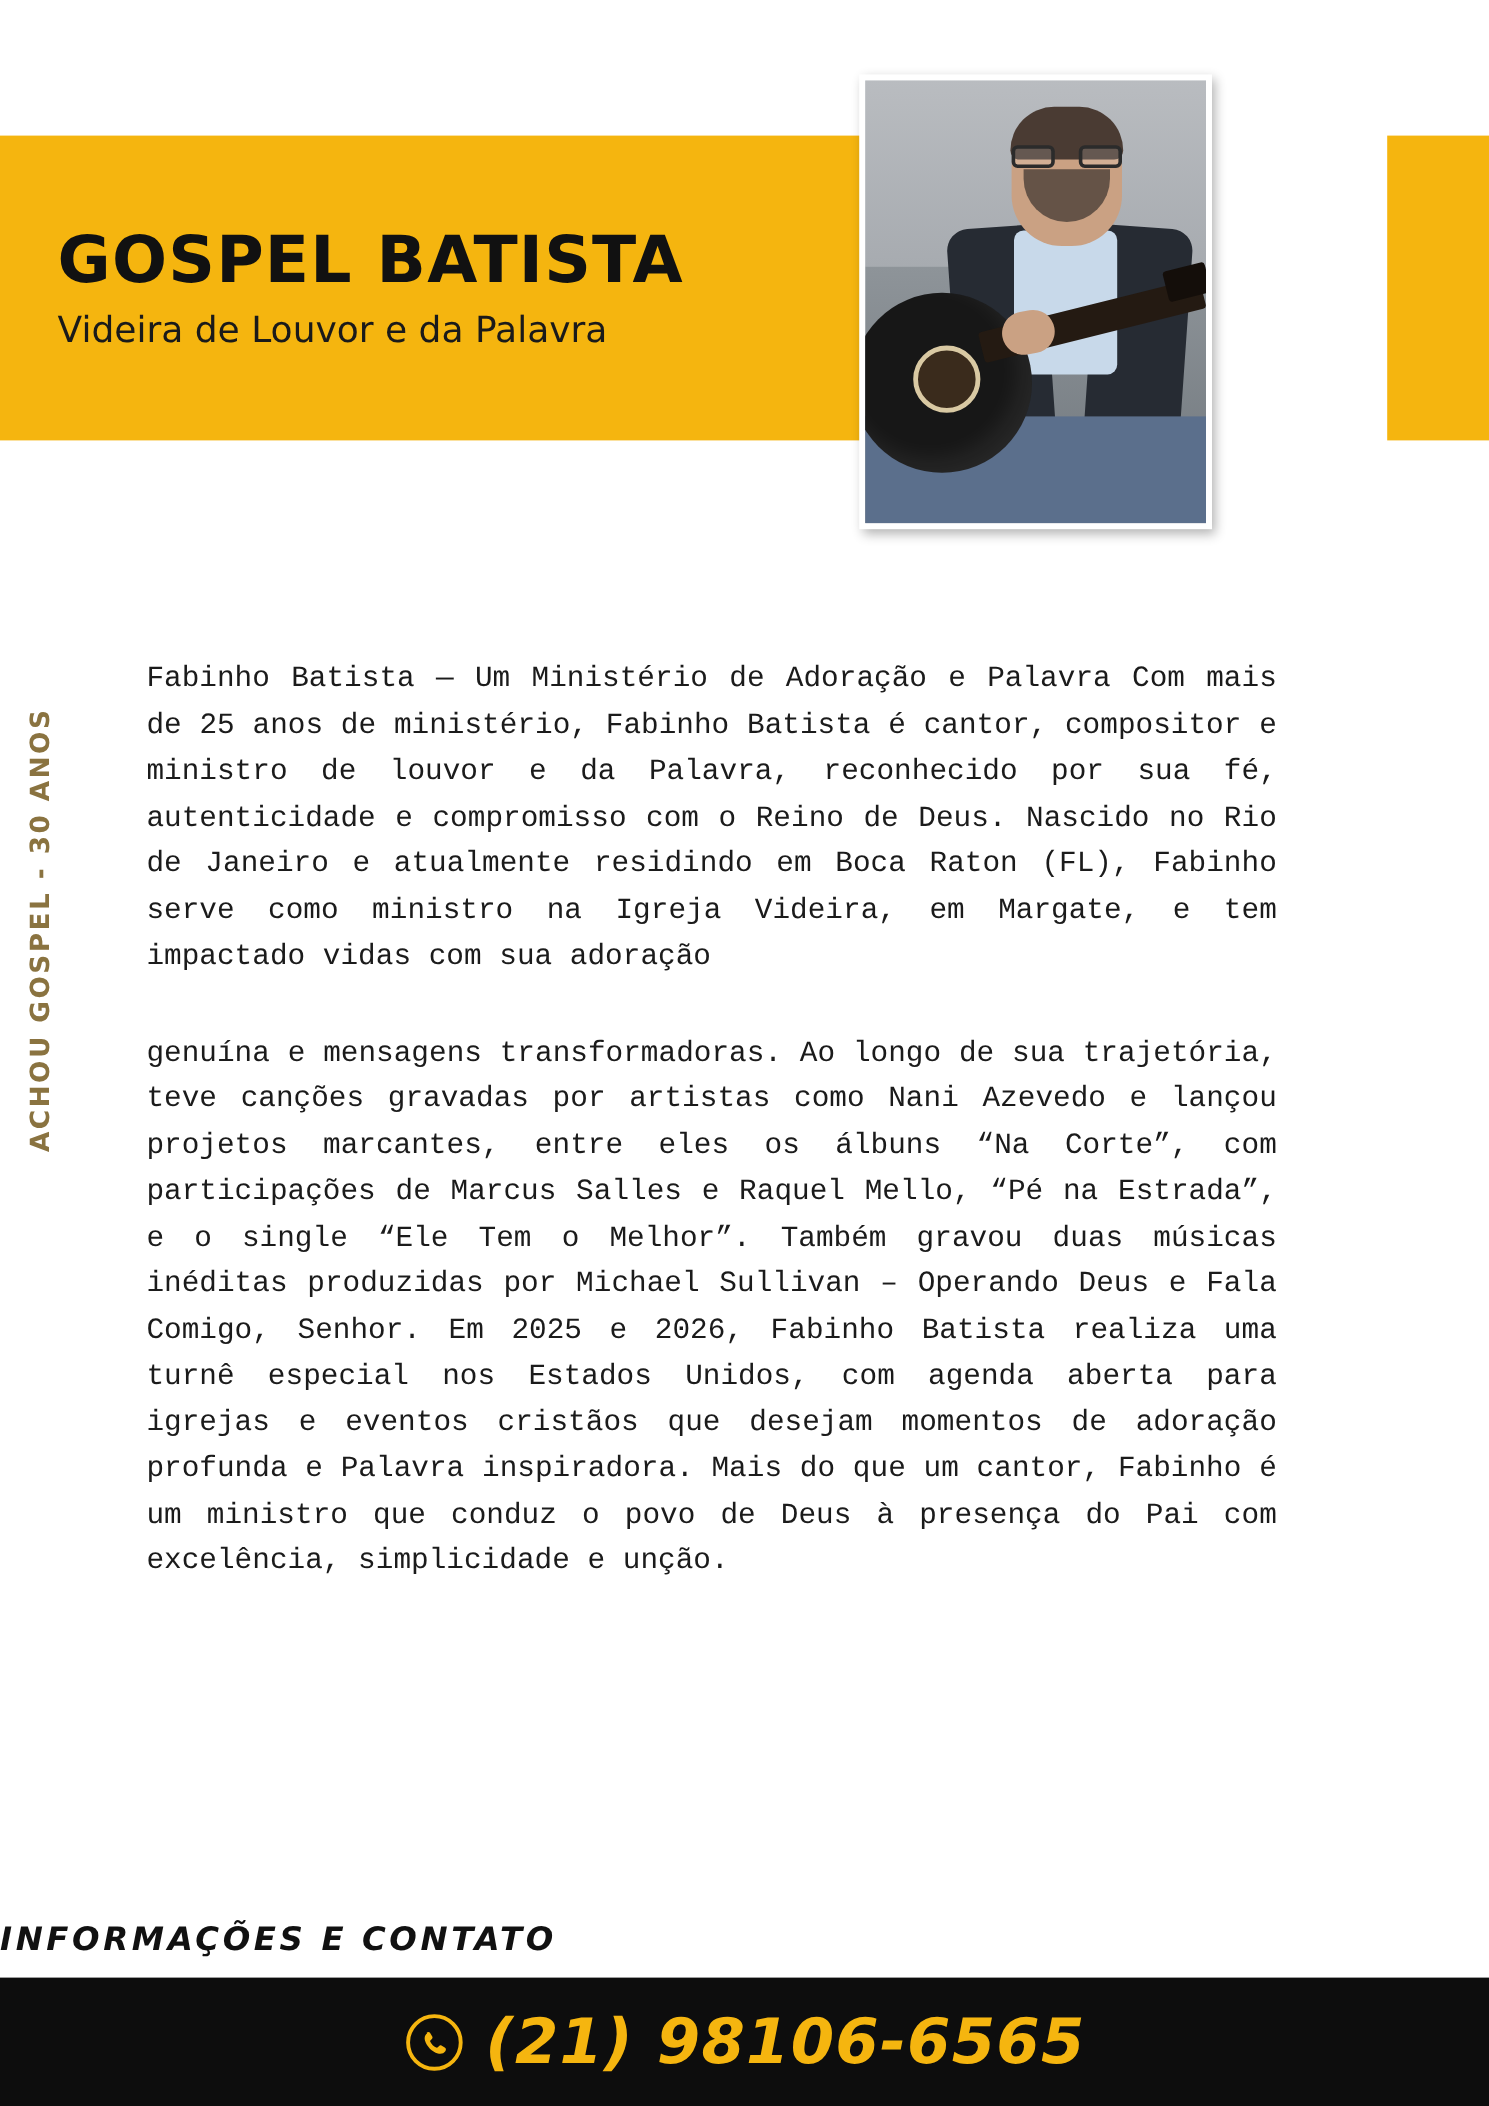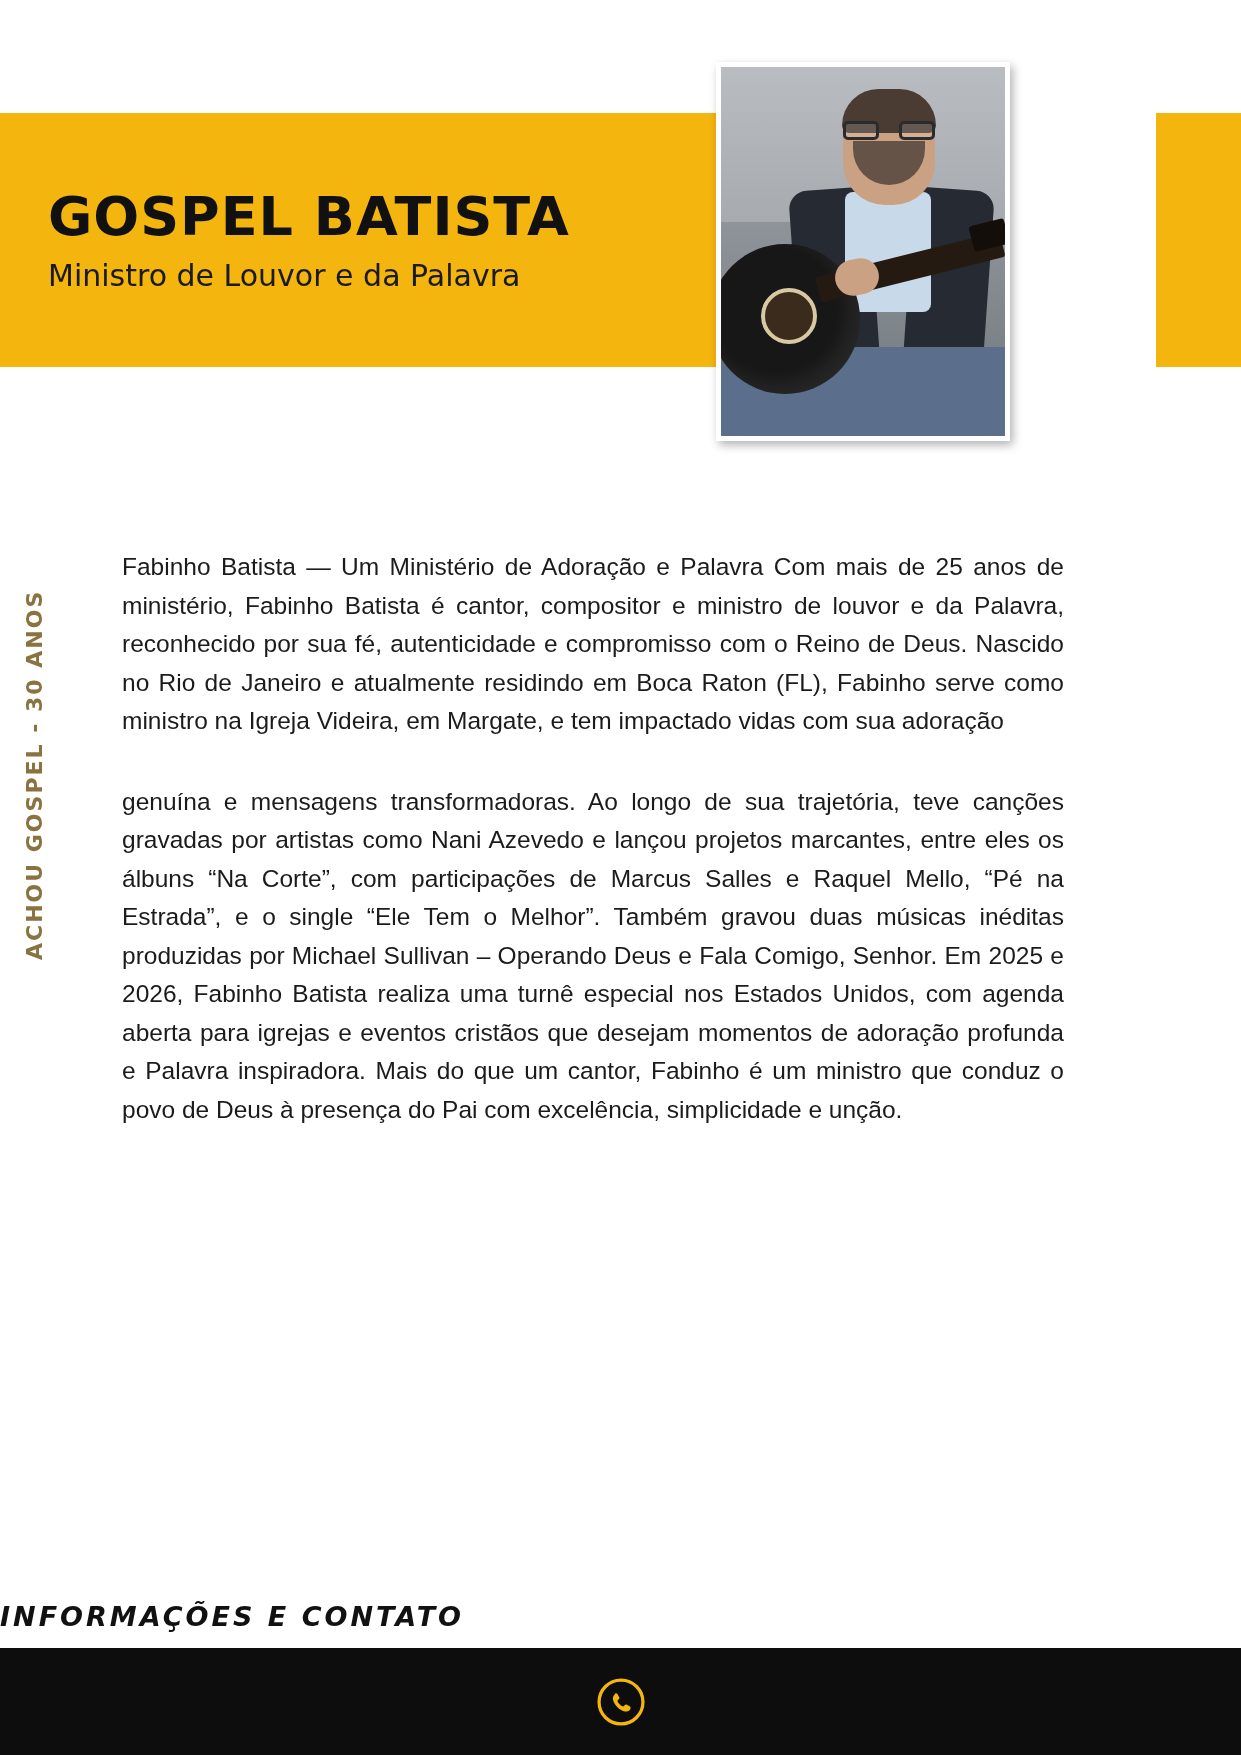--- a/index.html
+++ b/index.html
@@ -116,21 +116,21 @@
   .body-copy {
     position: absolute;
     left: 122px;
     top: 548px;
     width: 942px;
     font-size: 24.5px;
     line-height: 38.5px;
     color: #1b1b1b;
     text-align: justify;
     text-justify: inter-word;
-    font-family: Liberation Sans, sans-serif;
+    font-family: Liberation Mono, monospace;
   }
   .body-copy p { margin: 0; }
   .body-copy p + p { margin-top: 0; }
   .body-copy p:last-child { text-align: justify; margin-top: 42px; }
 
   
   .footer-heading {
     position: absolute;
     left: 0;
     right: 0;
@@ -174,21 +174,21 @@
     white-space: nowrap;
   }
 </style>
 </head>
 <body>
 
 <div class="header-band"></div>
 <div class="header-band-right"></div>
 
 <div class="header-title">GOSPEL BATISTA</div>
-<div class="header-subtitle">Ministro de Louvor e da Palavra</div>
+<div class="header-subtitle">Videira de Louvor e da Palavra</div>
 
 <div class="photo-frame">
   <div class="photo-inner">
     <div class="ph-bg-top"></div>
     <div class="ph-bg-bot"></div>
     <div class="ph-jacket-l"></div>
     <div class="ph-jacket-r"></div>
     <div class="ph-shirt"></div>
     <div class="ph-head"></div>
     <div class="ph-hair"></div>
@@ -211,14 +211,15 @@
 </div>
 
 <div class="footer-heading">INFORMAÇÕES E CONTATO</div>
 
 <div class="footer-bar">
   <div class="footer-phone-wrap">
     <svg class="wa-icon" viewBox="0 0 64 64" aria-hidden="true">
       <circle cx="32" cy="32" r="27" fill="none" stroke="#f5b50f" stroke-width="4"></circle>
       <path d="M24 22c1.5-1 3-0.8 3.8 0.6l2 3.4c0.5 0.9 0.3 1.7-0.4 2.4l-1.3 1.3c-0.5 0.5-0.6 1-0.3 1.6 1.3 2.6 3.4 4.7 6 6 0.6 0.3 1.2 0.2 1.7-0.3l1.3-1.3c0.7-0.7 1.5-0.9 2.4-0.4l3.4 2c1.4 0.8 1.6 2.3 0.6 3.8-1.6 2.3-4.6 3.2-7.7 2.2-6-1.9-11.2-7.1-13.1-13.1-1-3.1-0.1-6.1 2.2-7.7z" fill="#f5b50f"></path>
     </svg>
+    <span class="footer-phone">(21) 98106-6565</span>
   </div>
 </div>
 
 </body></html>

